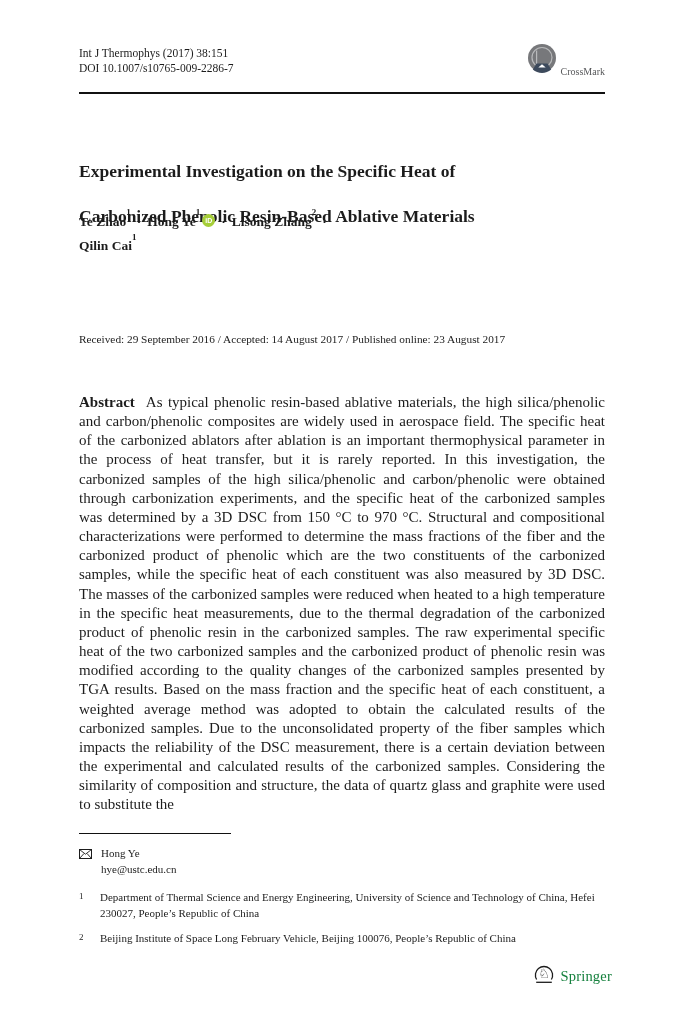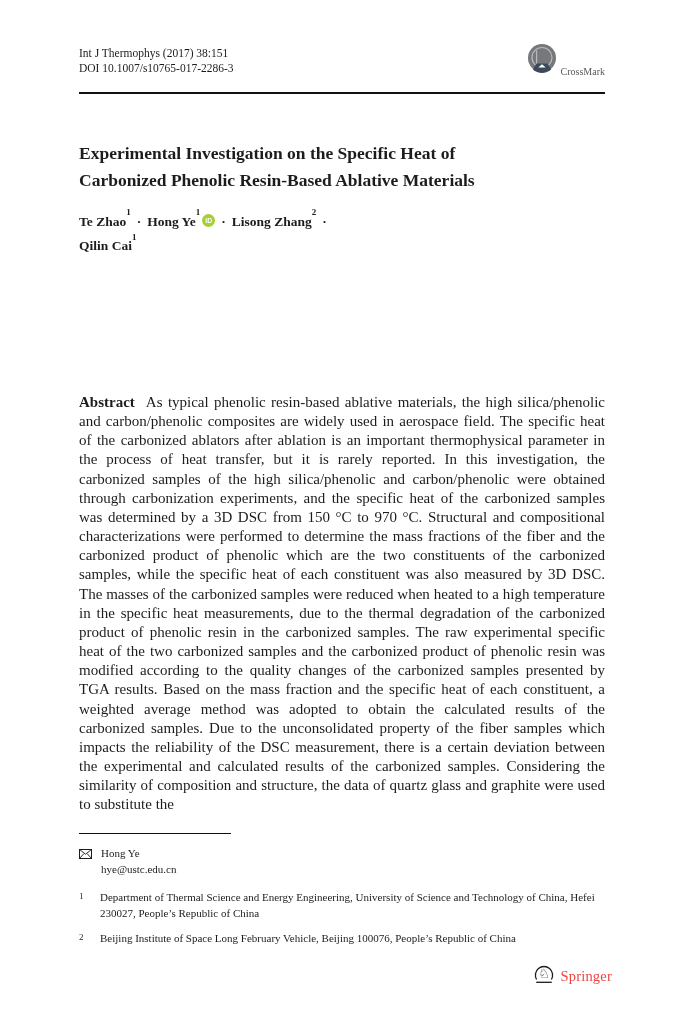--- a/index.html
+++ b/index.html
@@ -13,21 +13,21 @@
   }
   
   .hdr{position:absolute;top:46px;left:79px;right:78px;}
   .hdr-lines{font-size:11.5px;line-height:15px;}
   .crossmark{position:absolute;top:-3px;right:0;display:flex;align-items:flex-end;gap:4px;cursor:pointer;}
   .crossmark-label{font-size:10px;color:#58595b;}
   .rule{position:absolute;top:92px;left:79px;right:78px;height:2px;background:#111;}
   
   .title{position:absolute;top:140px;left:79px;right:50px;
     font-size:17.5px;font-weight:bold;line-height:26.5px;}
-  .title span{display:block;}
+  .title span{display:block;margin-top:18px;}
   .authors{position:absolute;top:207px;left:79px;right:60px;
     font-size:13.5px;font-weight:bold;line-height:20px;}
   .authors sup{font-size:9px;position:relative;top:-5px;}
   .dot{margin:0 6px;}
   .orcid{display:inline-block;width:13px;height:13px;border-radius:50%;
     background:#a6ce39;color:#fff;font-family:"Liberation Sans",sans-serif;
     font-size:7px;font-weight:bold;text-align:center;line-height:13px;
     vertical-align:3px;margin-left:2px;cursor:pointer;}
   
   .history{position:absolute;top:331px;left:79px;right:60px;font-size:11.3px;line-height:16.5px;}
@@ -40,31 +40,31 @@
   .footnotes{position:absolute;top:833px;left:79px;right:78px;font-size:11px;line-height:16px;}
   .fn-rule{width:152px;height:1px;background:#111;margin-bottom:11px;}
   .corr{display:flex;gap:9px;margin-bottom:12px;}
   .corr-icon{flex:0 0 auto;margin-top:2px;}
   .corr-email{cursor:pointer;}
   .affil{display:flex;gap:7px;margin-bottom:9px;}
   .affil-mark{flex:0 0 14px;font-size:9px;position:relative;top:-1px;text-align:left;}
   .affil-text{flex:1;}
   
   .springer{position:absolute;top:963px;right:71px;display:flex;align-items:center;gap:5px;}
-  .springer-label{font-size:14.5px;color:#ef4444;letter-spacing:.2px;}
+  .springer-label{font-size:14.5px;color:#15803d;letter-spacing:.2px;}
 </style>
 </head>
 <body>
 
 <div class="page">
 
   <div class="hdr">
     <div class="hdr-lines">
       <div>Int J Thermophys (2017) 38:151</div>
-      <div>DOI 10.1007/s10765-017-2286-3</div>
+      <div>DOI 10.1007/s10765-009-2286-7</div>
     </div>
     <div class="crossmark">
       <span>
         <svg width="30" height="30" viewBox="0 0 30 30">
           <circle cx="15" cy="15" r="14" fill="#77787b"></circle>
           <circle cx="15" cy="14.5" r="10" fill="none" stroke="#b9babc" stroke-width="1.2"></circle>
           <line x1="9.6" y1="7.5" x2="9.6" y2="21" stroke="#b9babc" stroke-width="1.2"></line>
           <path d="M9.5,20.5 L20.5,20.5 L24.2,26.5 A14,14 0 0 1 5.8,26.5 Z" fill="#3d4a5c"></path>
           <path d="M11.3,24.6 L15,21.3 L18.7,24.6 Z" fill="#ffffff"></path>
         </svg>
@@ -78,20 +78,21 @@
     <span>Experimental Investigation on the Specific Heat of</span>
     <span>Carbonized Phenolic Resin-Based Ablative Materials</span>
   </h1>
 
   <p class="authors" style="margin:0;">
     <span><span>Te Zhao</span><sup>1</sup></span><span class="dot">·</span><span><span>Hong Ye</span><sup>1</sup></span><span class="orcid">iD</span><span class="dot">·</span><span><span>Lisong Zhang</span><sup>2</sup></span><span class="dot">·</span><br>
     <span><span>Qilin Cai</span><sup>1</sup></span>
   </p>
 
   <div class="history">
+    <div>Received: 29 September 2016 / Accepted: 14 August 2017 / Published online: 23 August 2017</div>
   </div>
 
   <div class="abstract">
     <b>Abstract</b><span class="abs-gap"></span><span>As typical phenolic resin-based ablative materials, the high silica/phenolic and carbon/phenolic composites are widely used in aerospace field. The specific heat of the carbonized ablators after ablation is an important thermophysical parameter in the process of heat transfer, but it is rarely reported. In this investigation, the carbonized samples of the high silica/phenolic and carbon/phenolic were obtained through carbonization experiments, and the specific heat of the carbonized samples was determined by a 3D DSC from 150 °C to 970 °C. Structural and compositional characterizations were performed to determine the mass fractions of the fiber and the carbonized product of phenolic which are the two constituents of the carbonized samples, while the specific heat of each constituent was also measured by 3D DSC. The masses of the carbonized samples were reduced when heated to a high temperature in the specific heat measurements, due to the thermal degradation of the carbonized product of phenolic resin in the carbonized samples. The raw experimental specific heat of the two carbonized samples and the carbonized product of phenolic resin was modified according to the quality changes of the carbonized samples presented by TGA results. Based on the mass fraction and the specific heat of each constituent, a weighted average method was adopted to obtain the calculated results of the carbonized samples. Due to the unconsolidated property of the fiber samples which impacts the reliability of the DSC measurement, there is a certain deviation between the experimental and calculated results of the carbonized samples. Considering the similarity of composition and structure, the data of quartz glass and graphite were used to substitute the</span>
   </div>
 
   <div class="footnotes">
     <div class="fn-rule"></div>
     <div class="corr">
       <span class="corr-icon">

